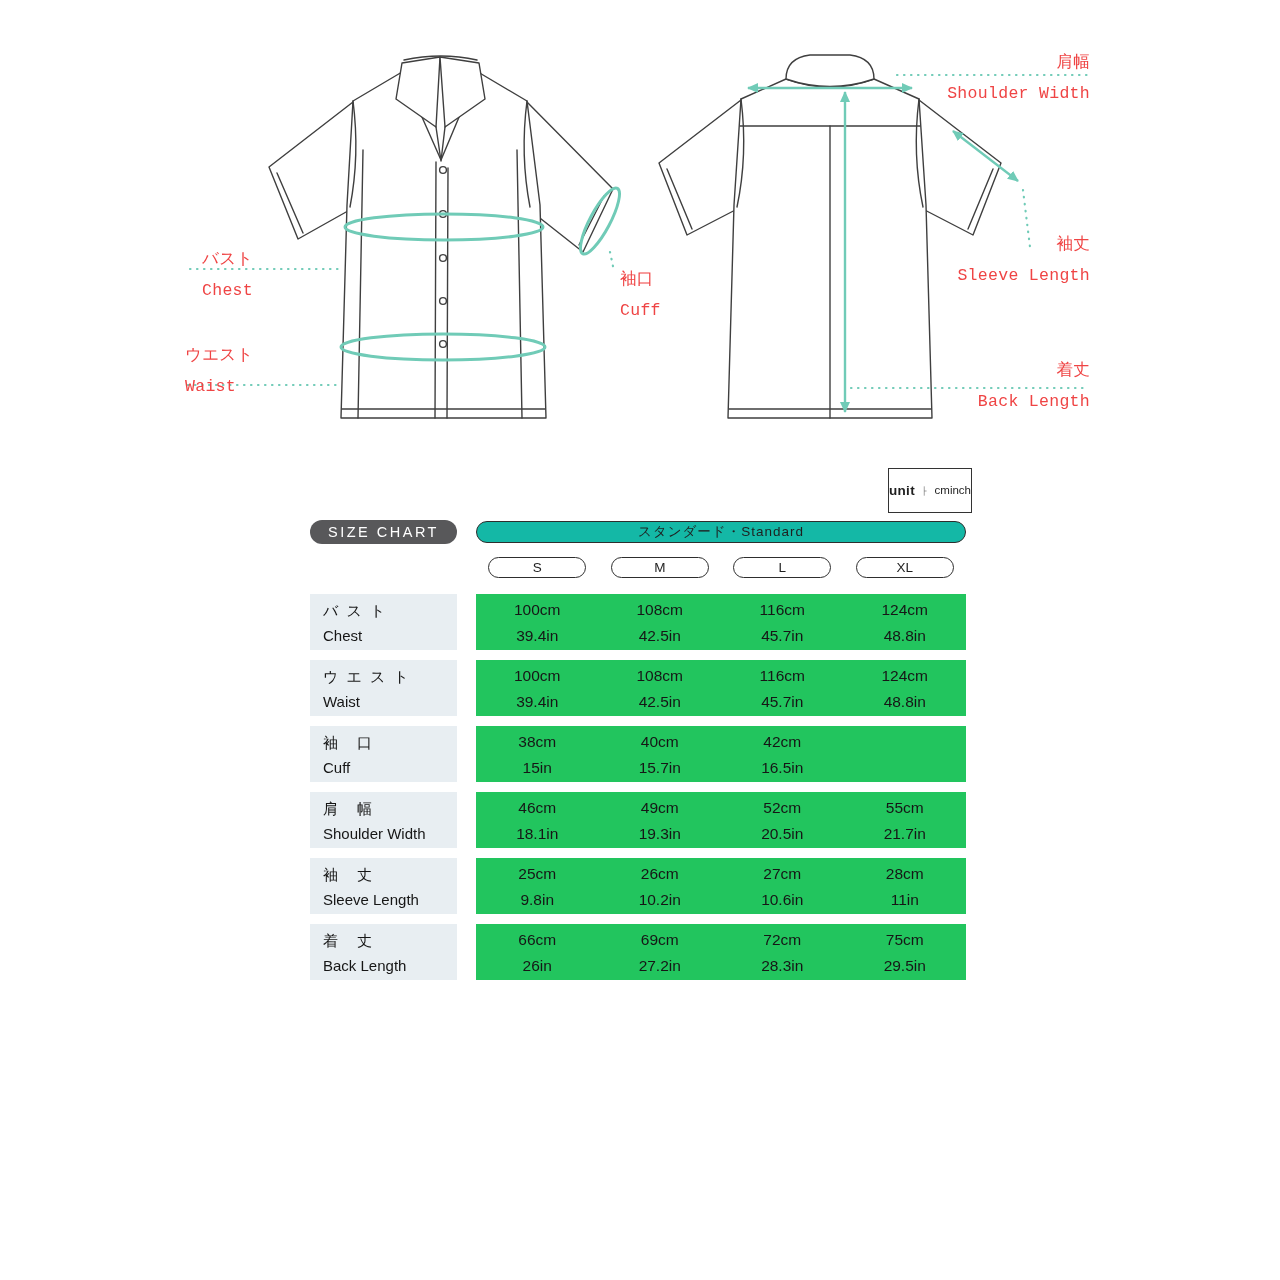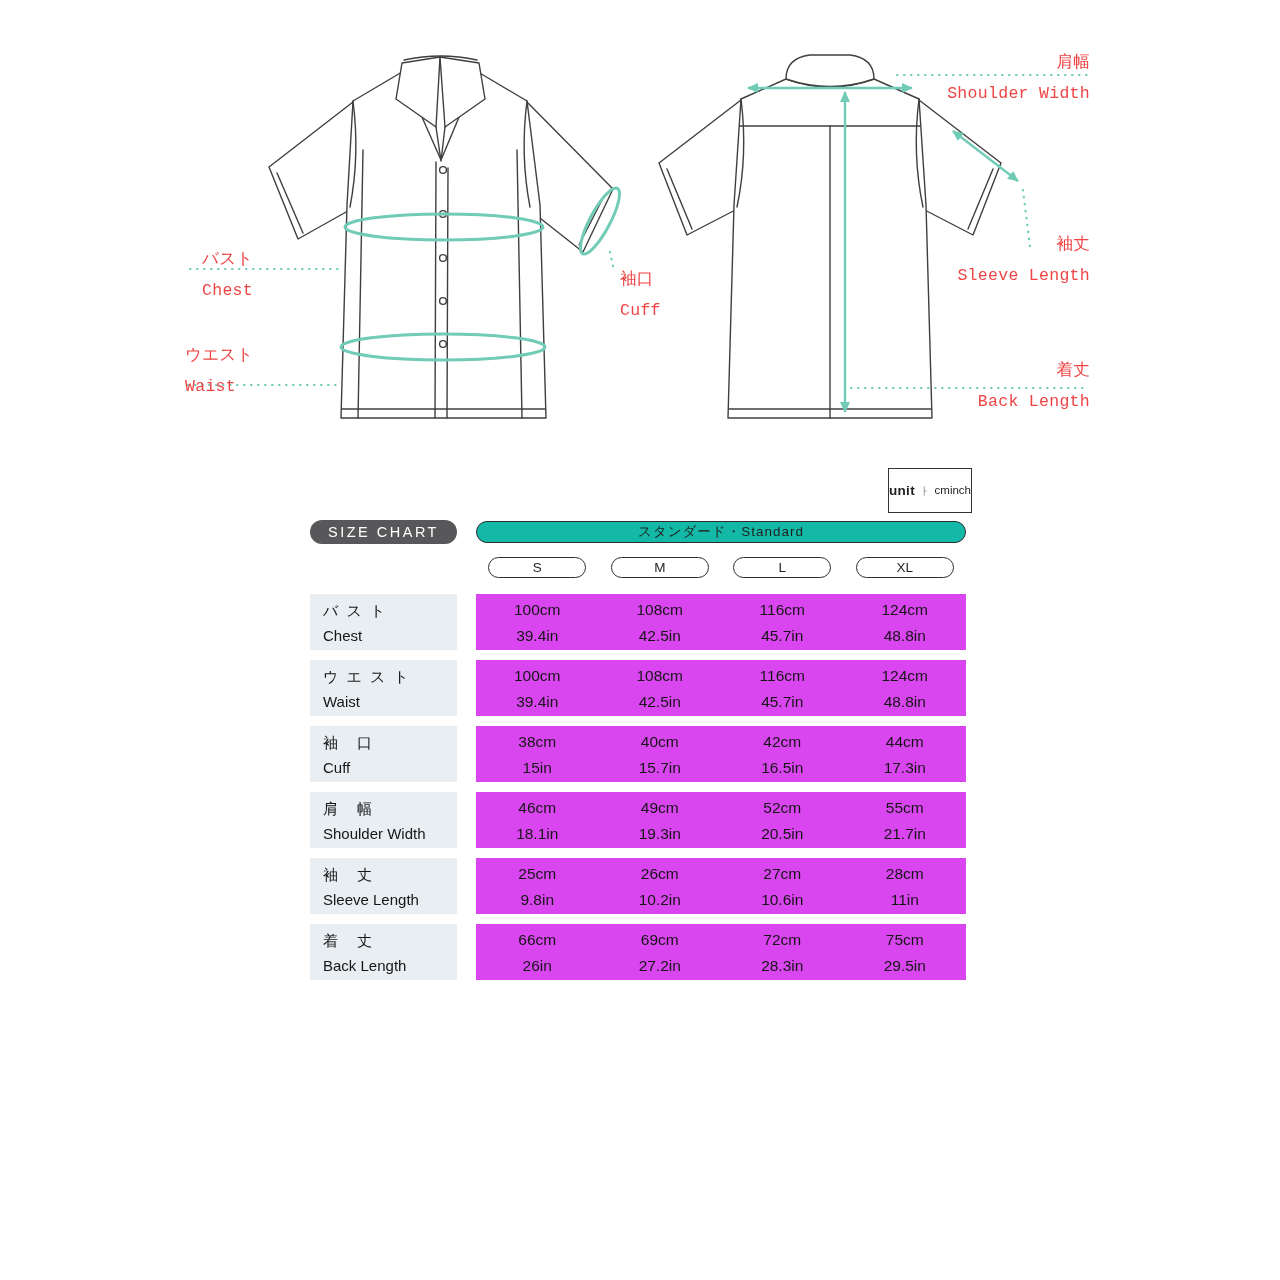--- a/index.html
+++ b/index.html
@@ -50,21 +50,21 @@
     width:98px; height:21px; background:#fff;
     border:1.3px solid #2e2e2e; border-radius:10.5px;
     display:flex; align-items:center; justify-content:center; font-size:13.5px;
   }
   .rows { position:absolute; left:0; top:74px; width:656px; }
   .t-row { display:flex; height:56px; margin-bottom:10px; }
   .t-label { width:147px; background:#e8eef2; padding:3px 0 11px 13px; }
   .t-label .jp { font-size:15px; letter-spacing:2px; line-height:27px; color:#161616; }
   .t-label .en { font-size:15px; line-height:24px; color:#161616; }
   .t-vals {
-    width:490px; margin-left:19px; background:#d946ef;
+    width:490px; margin-left:19px; background:#22c55e;
     display:grid; grid-template-columns:repeat(4,1fr);
   }
   .t-cell { text-align:center; padding-top:3px; font-size:15.5px; color:#161616; }
   .t-cell div { line-height:26px; }
 
   .teal-stroke { stroke:var(--accent); }
 </style>
 </head>
 <body>
 
@@ -249,24 +249,20 @@
               <div>15in</div>
             </div>
           <div class="t-cell">
               <div>40cm</div>
               <div>15.7in</div>
             </div>
           <div class="t-cell">
               <div>42cm</div>
               <div>16.5in</div>
             </div>
-          <div class="t-cell">
-              <div>44cm</div>
-              <div>17.3in</div>
-            </div>
         </div>
       </div>
 
       <div class="t-row">
         <div class="t-label">
           <div class="jp">肩　幅</div>
           <div class="en">Shoulder Width</div>
         </div>
         <div class="t-vals">
           <div class="t-cell">

